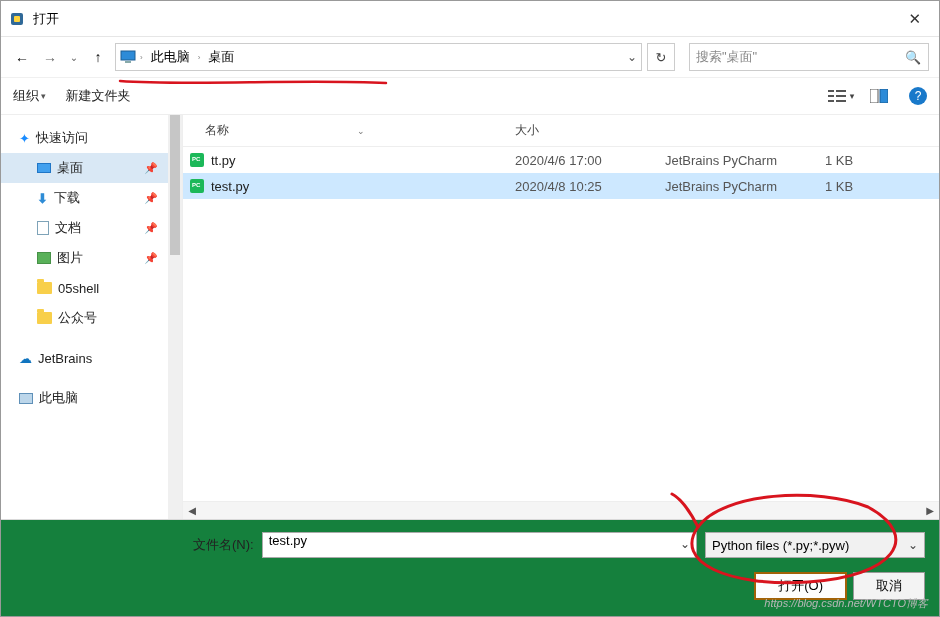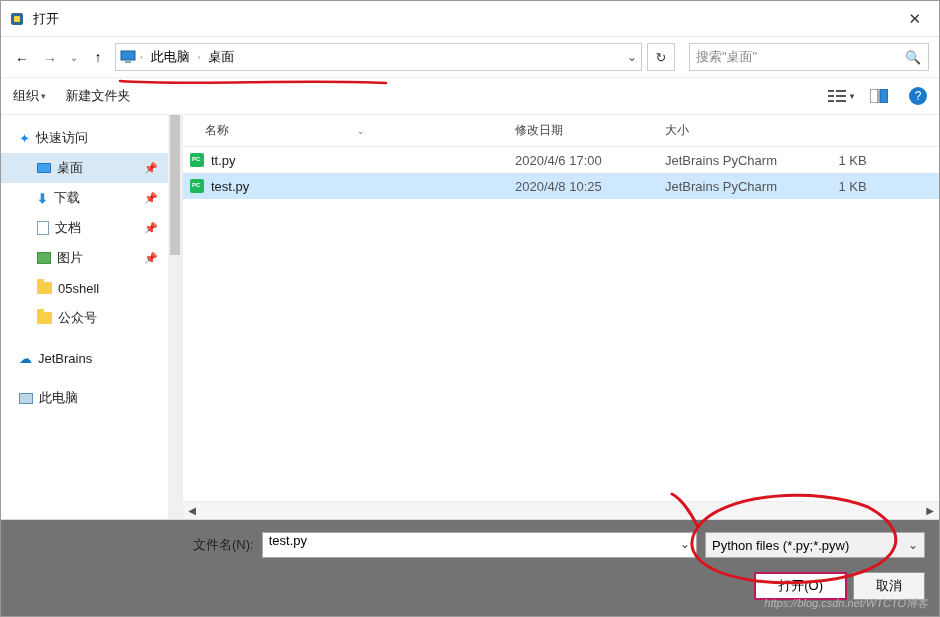--- a/index.html
+++ b/index.html
@@ -54,34 +54,34 @@
   .col-size { width: 60px; }
   .filelist { flex: 1; overflow: hidden; }
   .file-row { height: 26px; display: flex; align-items: center; padding-left: 6px; font-size: 13px; color: #222; }
   .file-row.sel { background: #cde8ff; }
   .file-row .ficon { width:16px; height:16px; margin-right:6px; display:flex; align-items:center; justify-content:center;}
   .pyc-ic { width:14px; height:14px; background:#1cb859; border-radius:2px; position:relative; }
   .pyc-ic:after{content:"PC"; position:absolute; font-size:6px; color:#fff; font-weight:bold; top:3px; left:2px;}
   .file-row .fname { width: 304px; }
   .file-row .fdate { width: 150px; color:#555;}
   .file-row .ftype { width: 160px; color:#555;}
-  .file-row .fsize { width: 55px; text-align:center; color:#555;}
+  .file-row .fsize { width: 55px; text-align:left; color:#555;}
   .hscroll { height:18px; display:flex; border-top:1px solid #eee;}
   .hscroll .arrow{width:18px; display:flex;align-items:center;justify-content:center; font-size:10px; color:#555; background:#f5f5f5;}
   .hscroll .track{flex:1; background:#f5f5f5;}
-  .bottom { border-top: 1px solid #d9d9d9; padding: 12px 14px 16px 14px; background: #737373; }
+  .bottom { border-top: 1px solid #d9d9d9; padding: 12px 14px 16px 14px; background: #15803d; }
   .row-fname { display:flex; align-items:center; gap:8px;}
   .fn-label { font-size: 13px; color: #222; width:auto; white-space: nowrap;}
   .fn-input { flex:1; height:26px; border:1px solid #aaa; background:#fff; font-size:13px; padding:0 6px; position:relative;}
   .fn-input .dd{position:absolute; right:6px; top:4px; font-size:12px; color:#444;}
   .ftype-select { width: 220px; height:26px; border:1px solid #aaa; background:#f1f1f1; font-size:13px; display:flex; align-items:center; padding:0 6px; position:relative;}
   .ftype-select .dd{position:absolute; right:6px; font-size:12px; color:#444;}
   .row-btns { display:flex; justify-content:flex-end; gap:6px; margin-top:14px;}
   .btn { height:28px; padding:0 22px; border:1px solid #999; background:#f3f3f3; font-size:13px; display:flex; align-items:center; }
-  .btn.primary { border:2px solid #be185d; background:#fdfdfd; }
+  .btn.primary { border:2px solid #a16207; background:#fdfdfd; }
   
   .anno-underline { position:absolute; left:118px; top:77px; width:270px; height:10px; pointer-events:none;}
   .anno-circle { position:absolute; left:668px; top:492px; width:250px; height:95px; pointer-events:none;}
   .watermark { position:absolute; right:12px; bottom:6px; font-size:11px; color:#b7b7b7; font-style:italic;margin-left:14px;}
 </style>
 </head>
 <body>
 
 <div class="window">
 
@@ -195,21 +195,20 @@
           <div class="thumb"></div>
         </div>
     </div>
 
     <div class="filearea">
       <div class="headers">
         <div class="col-name">
             <span>名称</span>
             <span class="sort-arrow">⌄</span>
           </div>
-        <div class="col-date">修改日期</div>
         <div class="col-size">大小</div>
       </div>
       <div class="filelist">
         <div class="file-row">
           <span class="ficon">
               <span class="pyc-ic"></span>
             </span>
           <span class="fname">tt.py</span>
           <span class="fdate">2020/4/6 17:00</span>
           <span class="ftype">JetBrains PyCharm</span>

